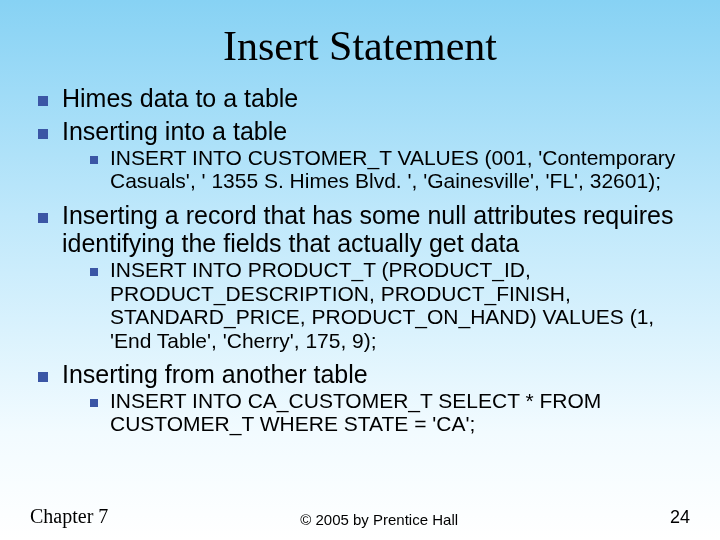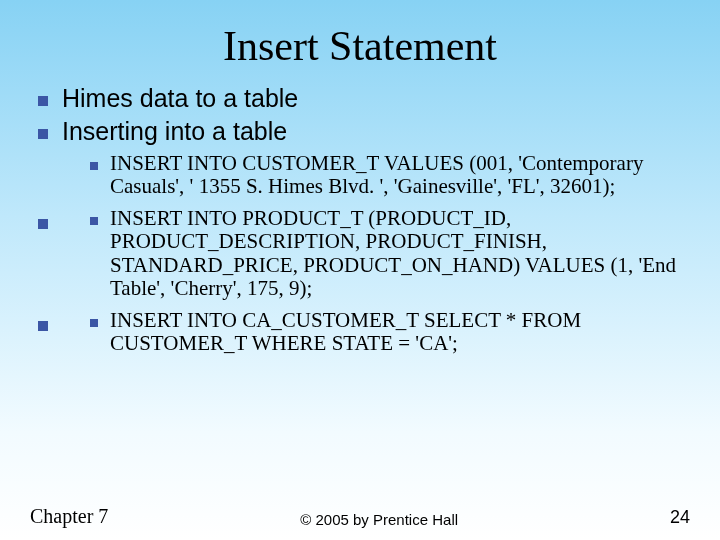--- a/index.html
+++ b/index.html
@@ -45,22 +45,21 @@
     left: 2px;
     top: 12px;
     width: 10px;
     height: 10px;
     background: #3b56a5;
     display: block;
   }
   ul.lvl2 {
     list-style: none;
     padding-left: 26px;
-    margin: 6px 0 8px 0;
-    font-family: Liberation Serif, serif;
+    margin: 0 0 8px 0;
   }
   ul.lvl2 > li {
     position: relative;
     padding-left: 22px;
     font-size: 21px;
     line-height: 1.12;
     color: #000;
     margin-bottom: 6px;
   }
   ul.lvl2 > li::before {
@@ -114,27 +113,29 @@
     </li>
     <li>
       <span>Inserting into a table</span>
       <ul class="lvl2">
         <li>
           <span>INSERT INTO CUSTOMER_T VALUES (001, 'Contemporary Casuals', ' 1355 S. Himes Blvd. ', 'Gainesville', 'FL', 32601);</span>
         </li>
       </ul>
     </li>
     <li>
+      <span>Inserting a record that has some null attributes requires identifying the fields that actually get data</span>
       <ul class="lvl2">
         <li>
           <span>INSERT INTO PRODUCT_T (PRODUCT_ID, PRODUCT_DESCRIPTION, PRODUCT_FINISH, STANDARD_PRICE, PRODUCT_ON_HAND) VALUES (1, 'End Table', 'Cherry', 175, 9);</span>
         </li>
       </ul>
     </li>
     <li>
+      <span>Inserting from another table</span>
       <ul class="lvl2">
         <li>
           <span>INSERT INTO CA_CUSTOMER_T SELECT * FROM CUSTOMER_T WHERE STATE = 'CA';</span>
         </li>
       </ul>
     </li>
   </ul>
 
   <div class="footer">
     <span class="chapter">Chapter 7</span>

